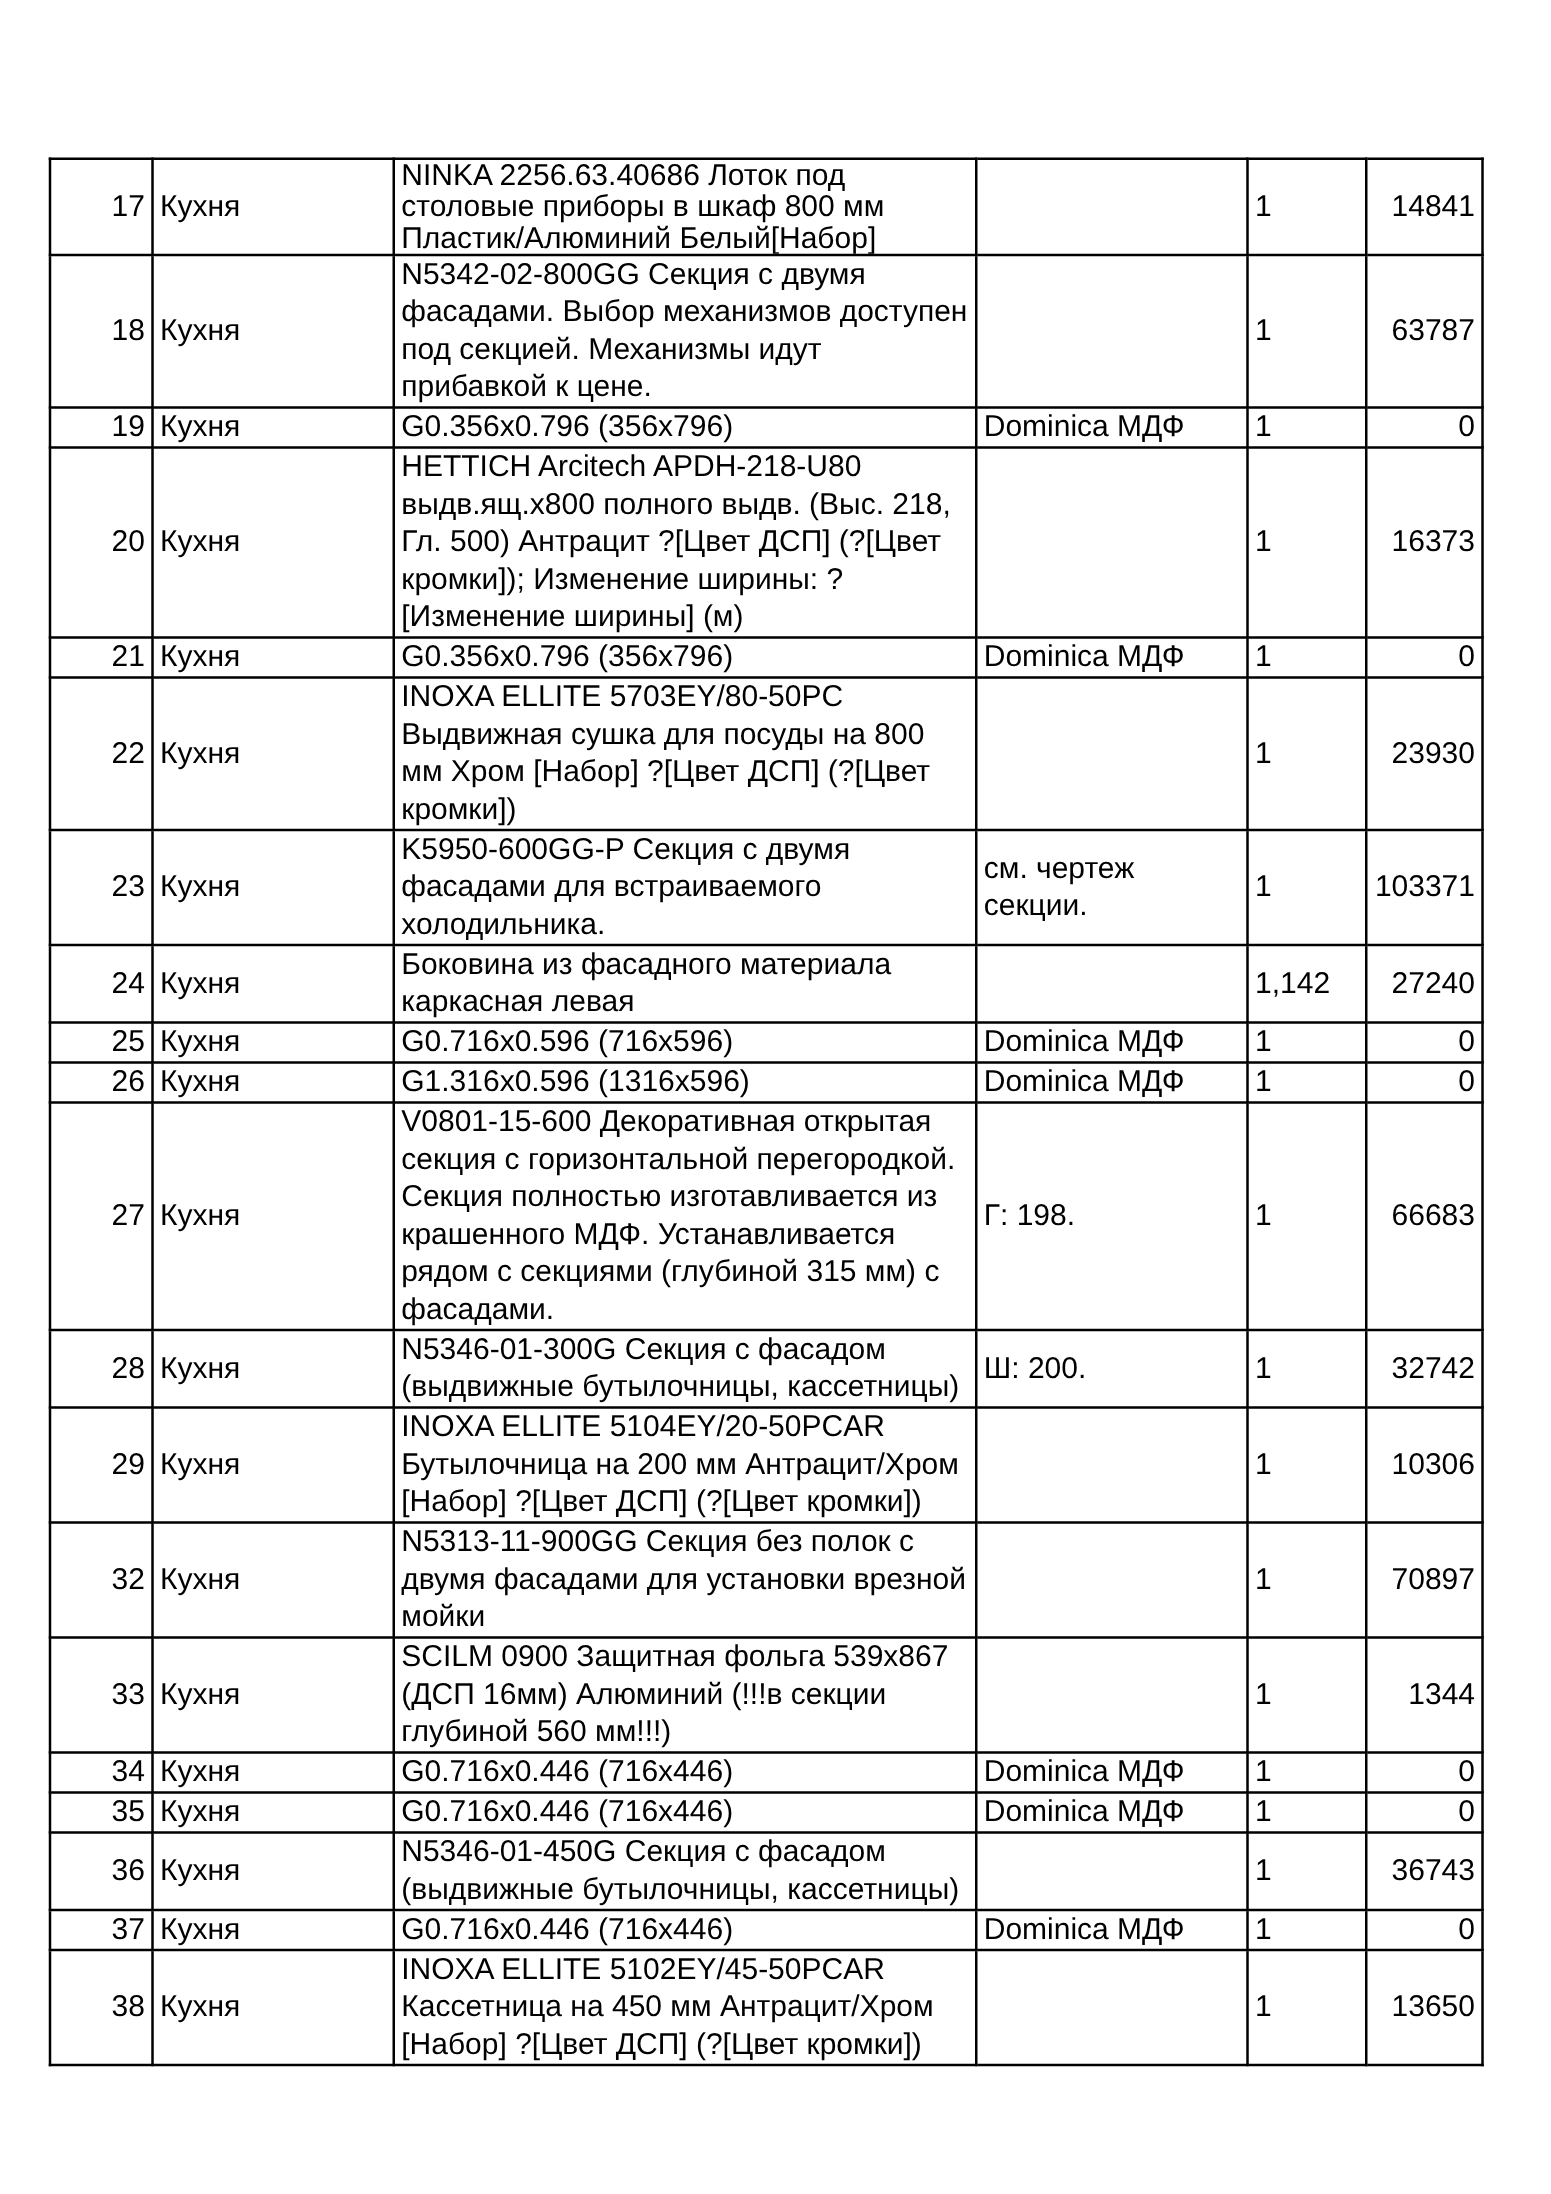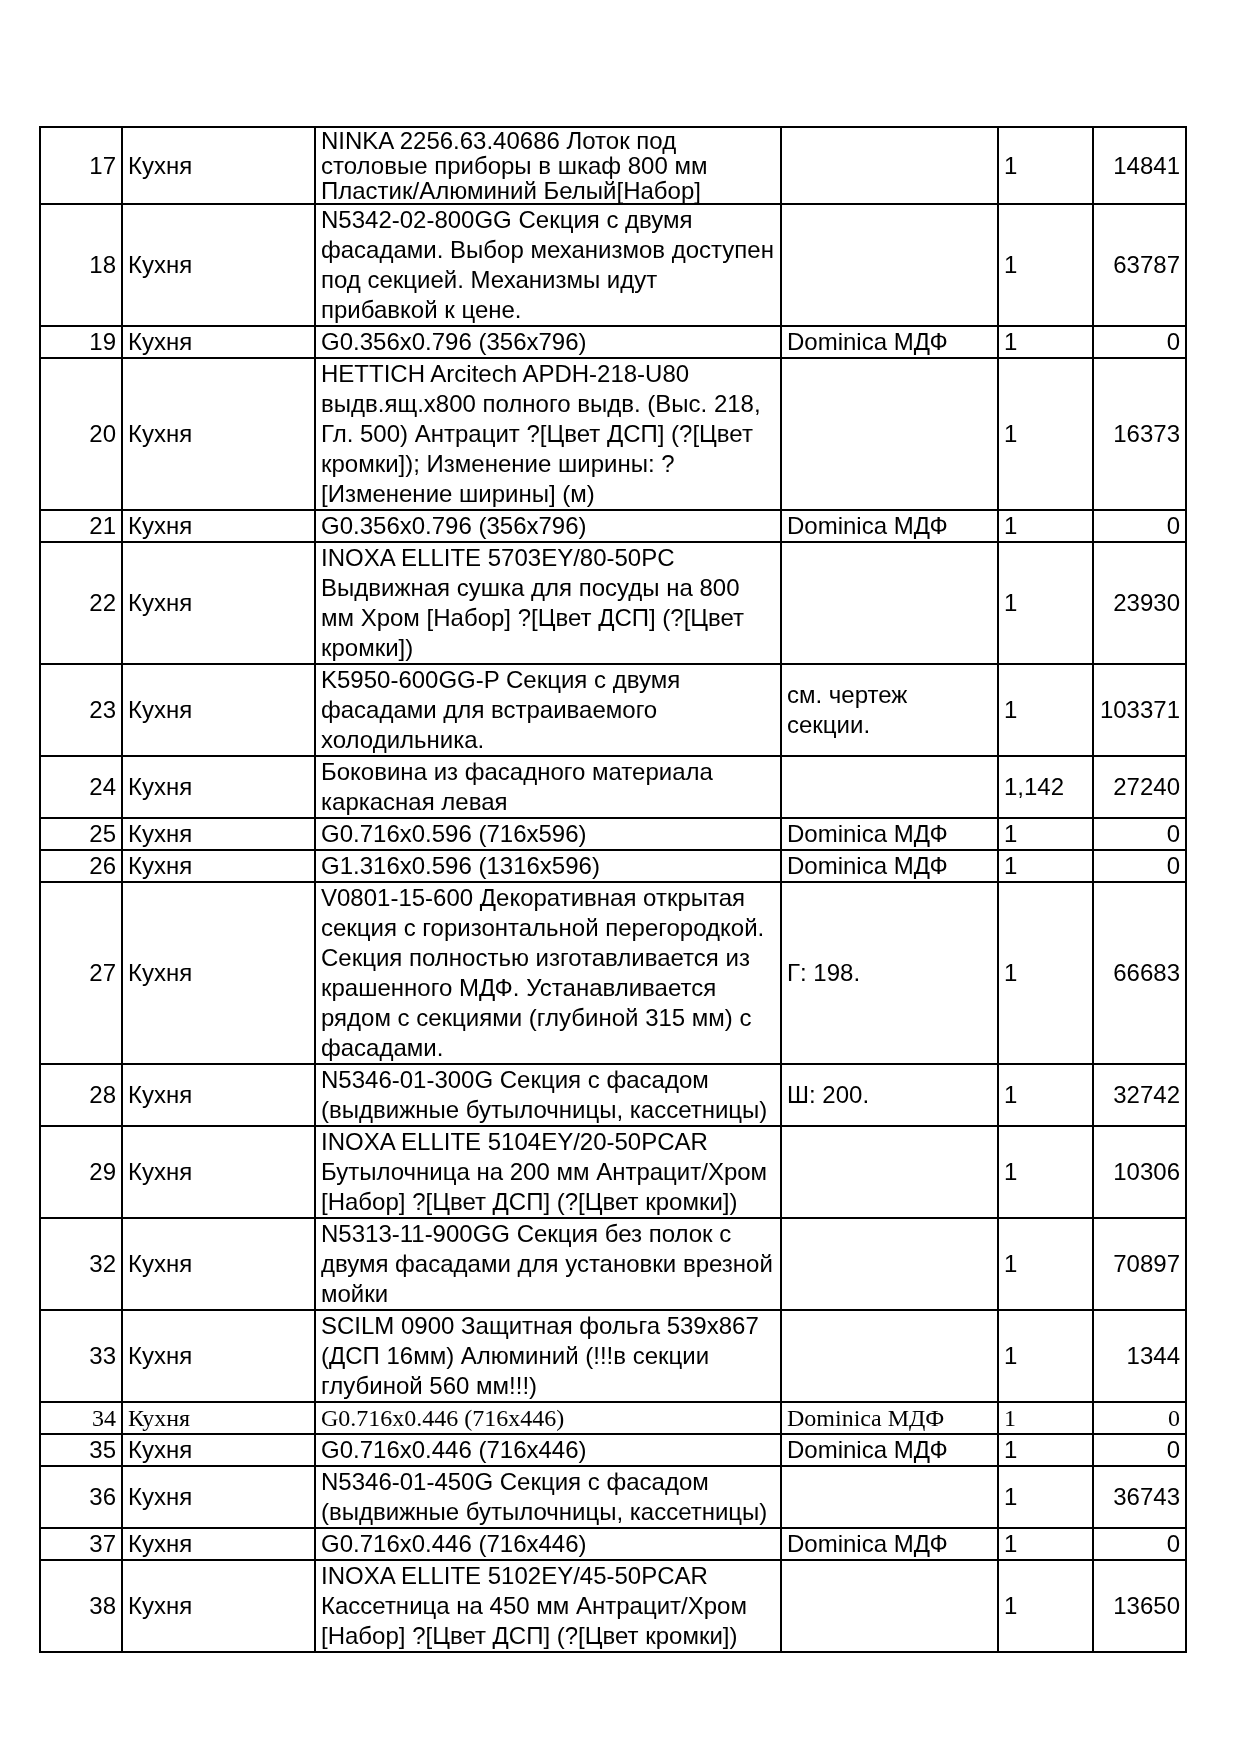--- a/index.html
+++ b/index.html
@@ -173,21 +173,21 @@
     <td class="c-price">70897</td>
   </tr>
         <tr style="height: 92px; padding-left: 40px;">
     <td class="c-num">33</td>
     <td class="c-cat">Кухня</td>
     <td class="c-desc">SCILM 0900 Защитная фольга 539x867 (ДСП 16мм) Алюминий (!!!в секции глубиной 560 мм!!!)</td>
     <td class="c-note"></td>
     <td class="c-qty">1</td>
     <td class="c-price">1344</td>
   </tr>
-        <tr style="height: 30px; font-family: Liberation Serif, serif;">
+        <tr style="height: 30px;">
     <td class="c-num">34</td>
     <td class="c-cat">Кухня</td>
     <td class="c-desc">G0.716x0.446 (716x446)</td>
     <td class="c-note">Dominica МДФ</td>
     <td class="c-qty">1</td>
     <td class="c-price">0</td>
   </tr>
         <tr style="height: 30px;">
     <td class="c-num">35</td>
     <td class="c-cat">Кухня</td>

